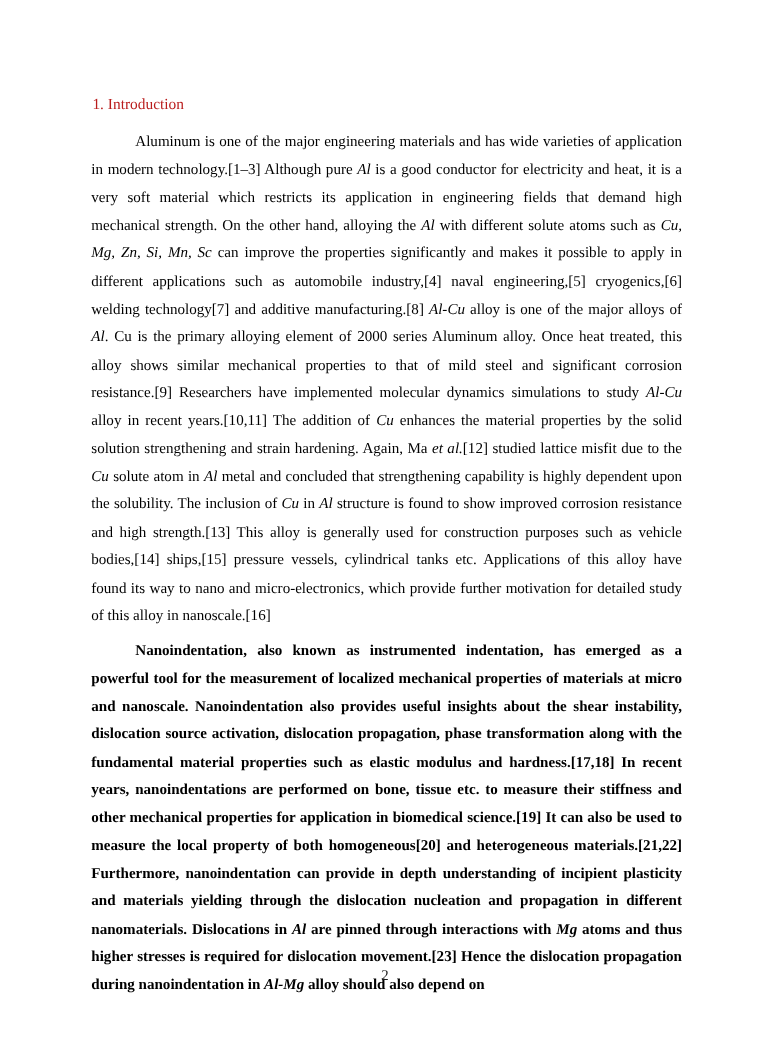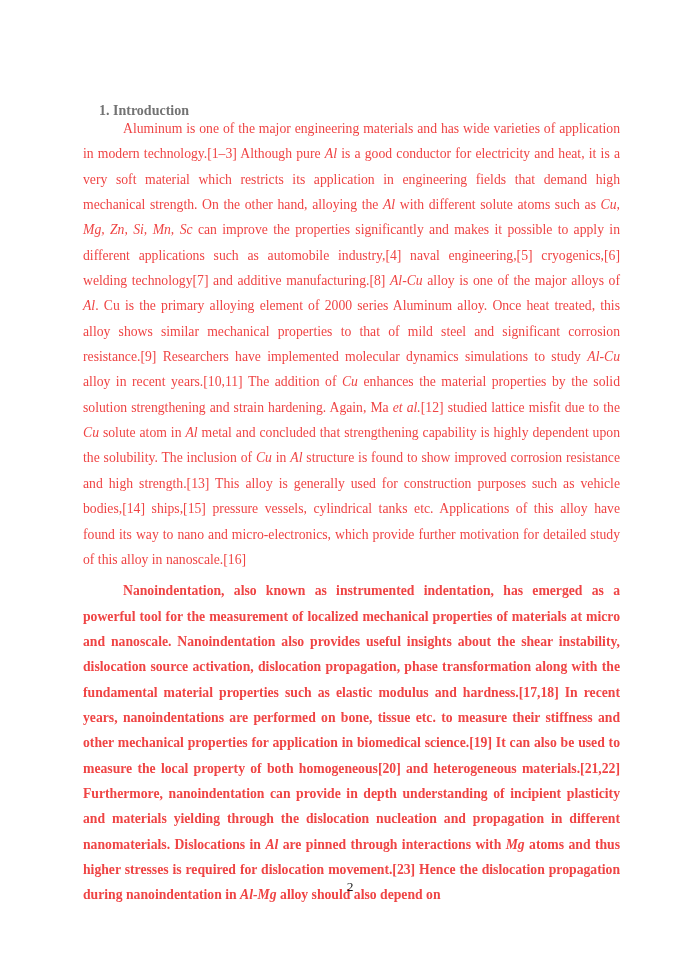--- a/index.html
+++ b/index.html
@@ -17,39 +17,39 @@
   }
   .page {
     position: absolute;
     inset: 0;
     background: #ffffff;
   }
   .heading {
     position: absolute;
     left: 83px;
     top: 87px;
-    margin: 16px;
+    margin: 1px;
     font-size: 14px;
     line-height: 16px;
-    font-weight: bold;
-    color: #737373;
+    font-weight: normal;
+    color: #b91c1c;
   }
   .body-text {
     position: absolute;
     left: 83px;
     top: 116px;
     width: 537px;
   }
   .para {
     margin: 0;
     font-size: 13.7px;
     line-height: 25.35px;
     text-align: justify;
     text-indent: 40px;
-    color: #ef4444;
+    color: #000000;
   }
   .para + .para {
     margin-top: 6px;
     font-weight: bold;
   }
   .para i {
     font-style: italic;
   }
   .page-number {
     position: absolute;

